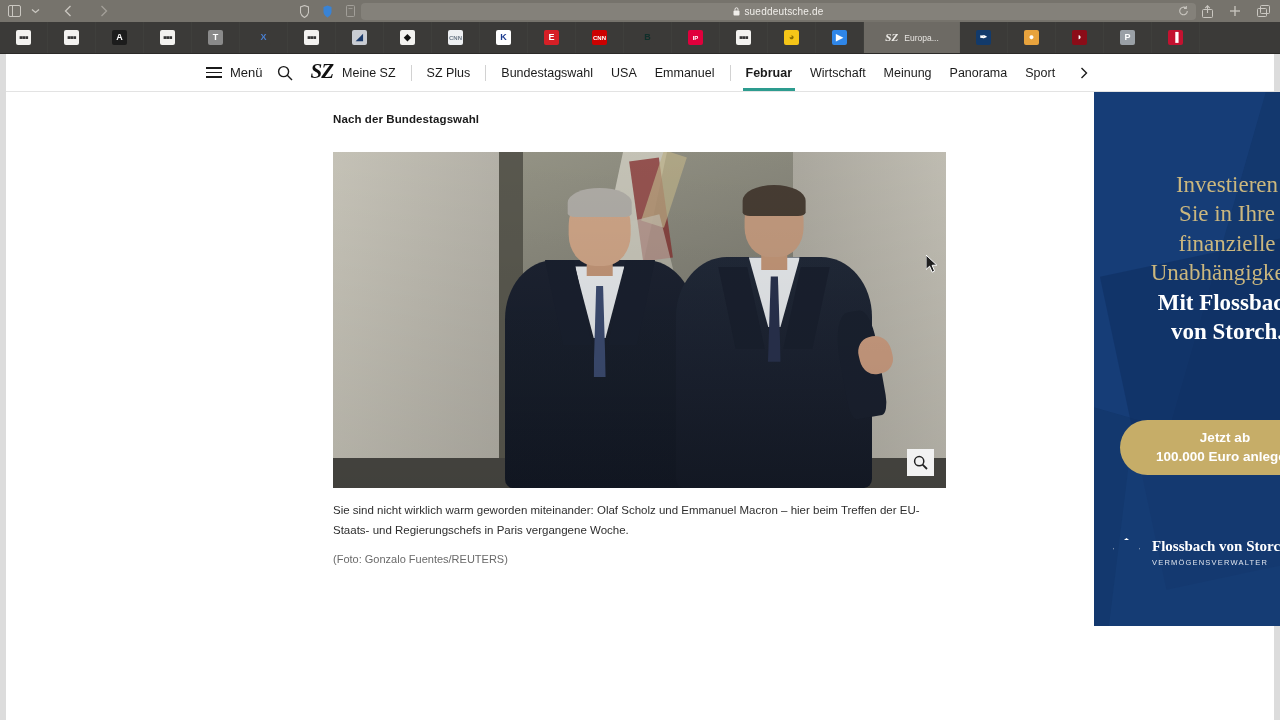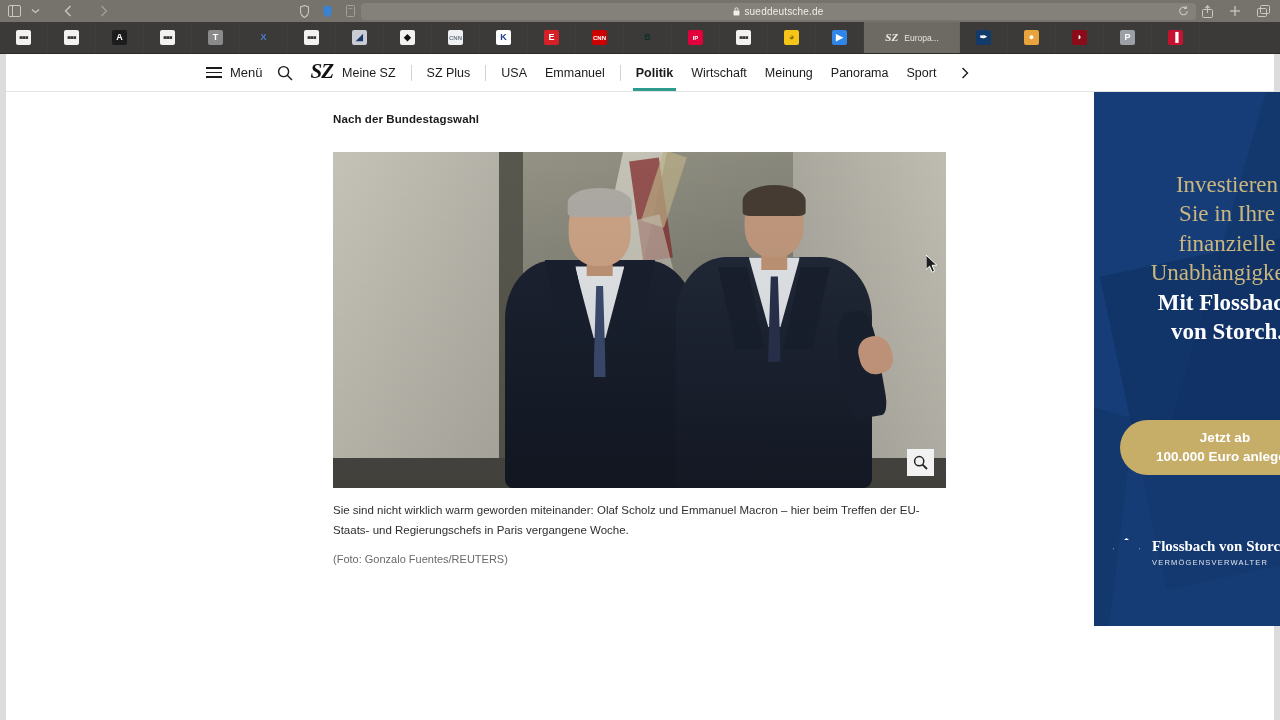--- a/index.html
+++ b/index.html
@@ -442,24 +442,25 @@
               <circle cx="6.6" cy="6.6" r="5" fill="none" stroke="#1b1b1b" stroke-width="1.4"></circle>
               <line x1="10.3" y1="10.3" x2="15" y2="15" stroke="#1b1b1b" stroke-width="1.4"></line>
             </svg>
         </span>
         <span class="sz-logo">SZ</span>
         <nav class="nav" id="sitenav">
             <span class="nav-item">Meine SZ</span>
             <span class="nav-sep" style="margin: 0px 6px;"></span>
             <span class="nav-item">SZ Plus</span>
             <span class="nav-sep" style="margin: 0px 6px;"></span>
+            <span class="nav-item">Bundestagswahl</span>
             <span class="nav-item">USA</span>
             <span class="nav-item">Emmanuel</span>
             <span class="nav-sep" style="margin: 0px 6px;"></span>
-            <span class="nav-item active">Politik</span>
+            <span class="nav-item active">Februar</span>
             <span class="nav-item">Wirtschaft</span>
             <span class="nav-item">Meinung</span>
             <span class="nav-item">Panorama</span>
             <span class="nav-item">Sport</span>
           </nav>
         <span class="nav-fade"></span>
         <span class="nav-chevron">
           <svg width="8" height="12" viewBox="0 0 8 12">
               <polyline points="1.5,1 6.5,6 1.5,11" fill="none" stroke="currentColor" stroke-width="1.4"></polyline>
             </svg>

